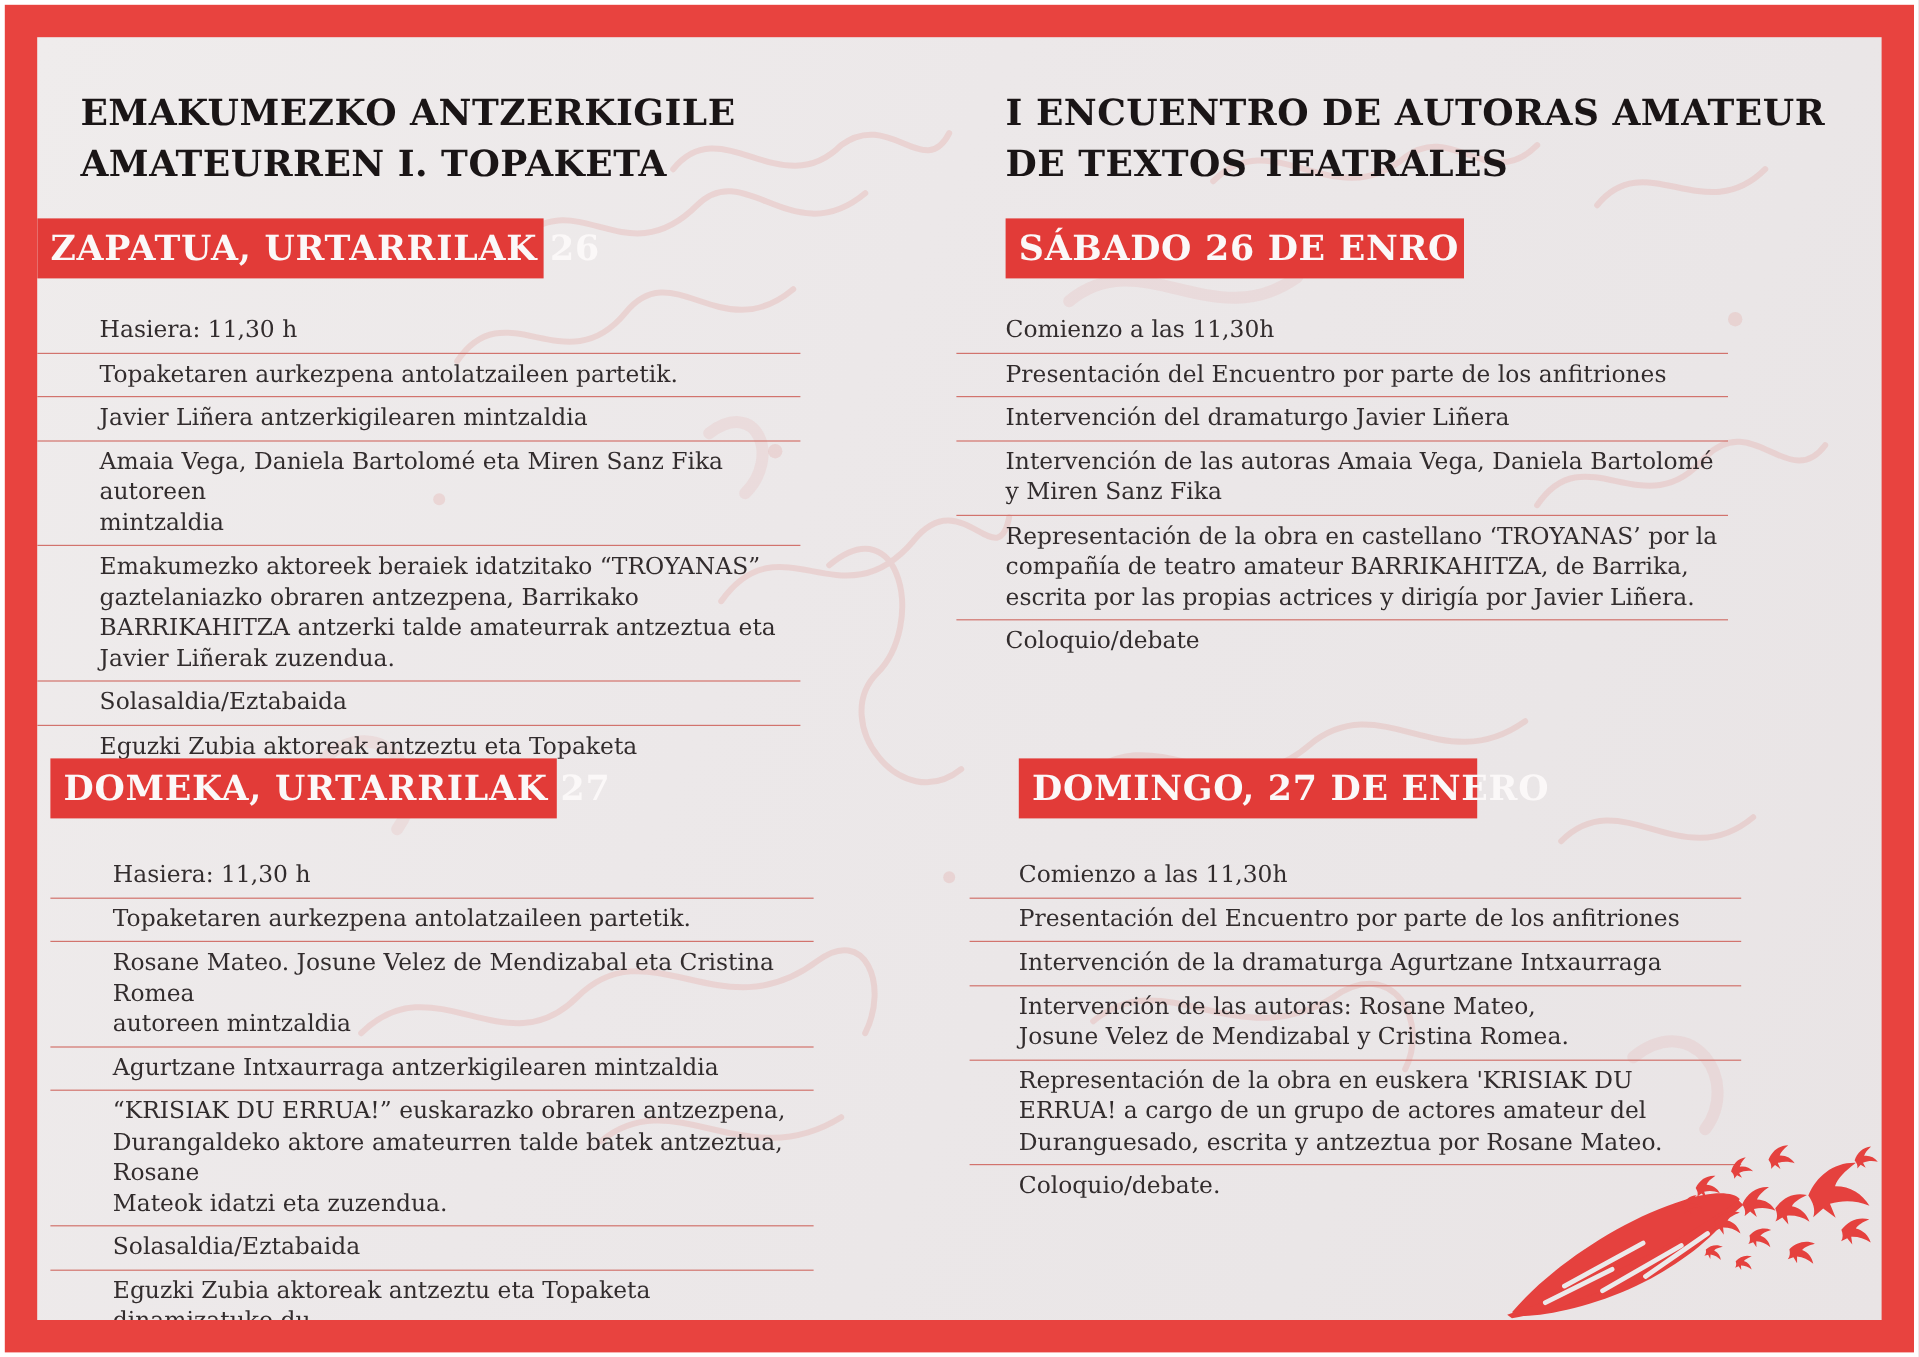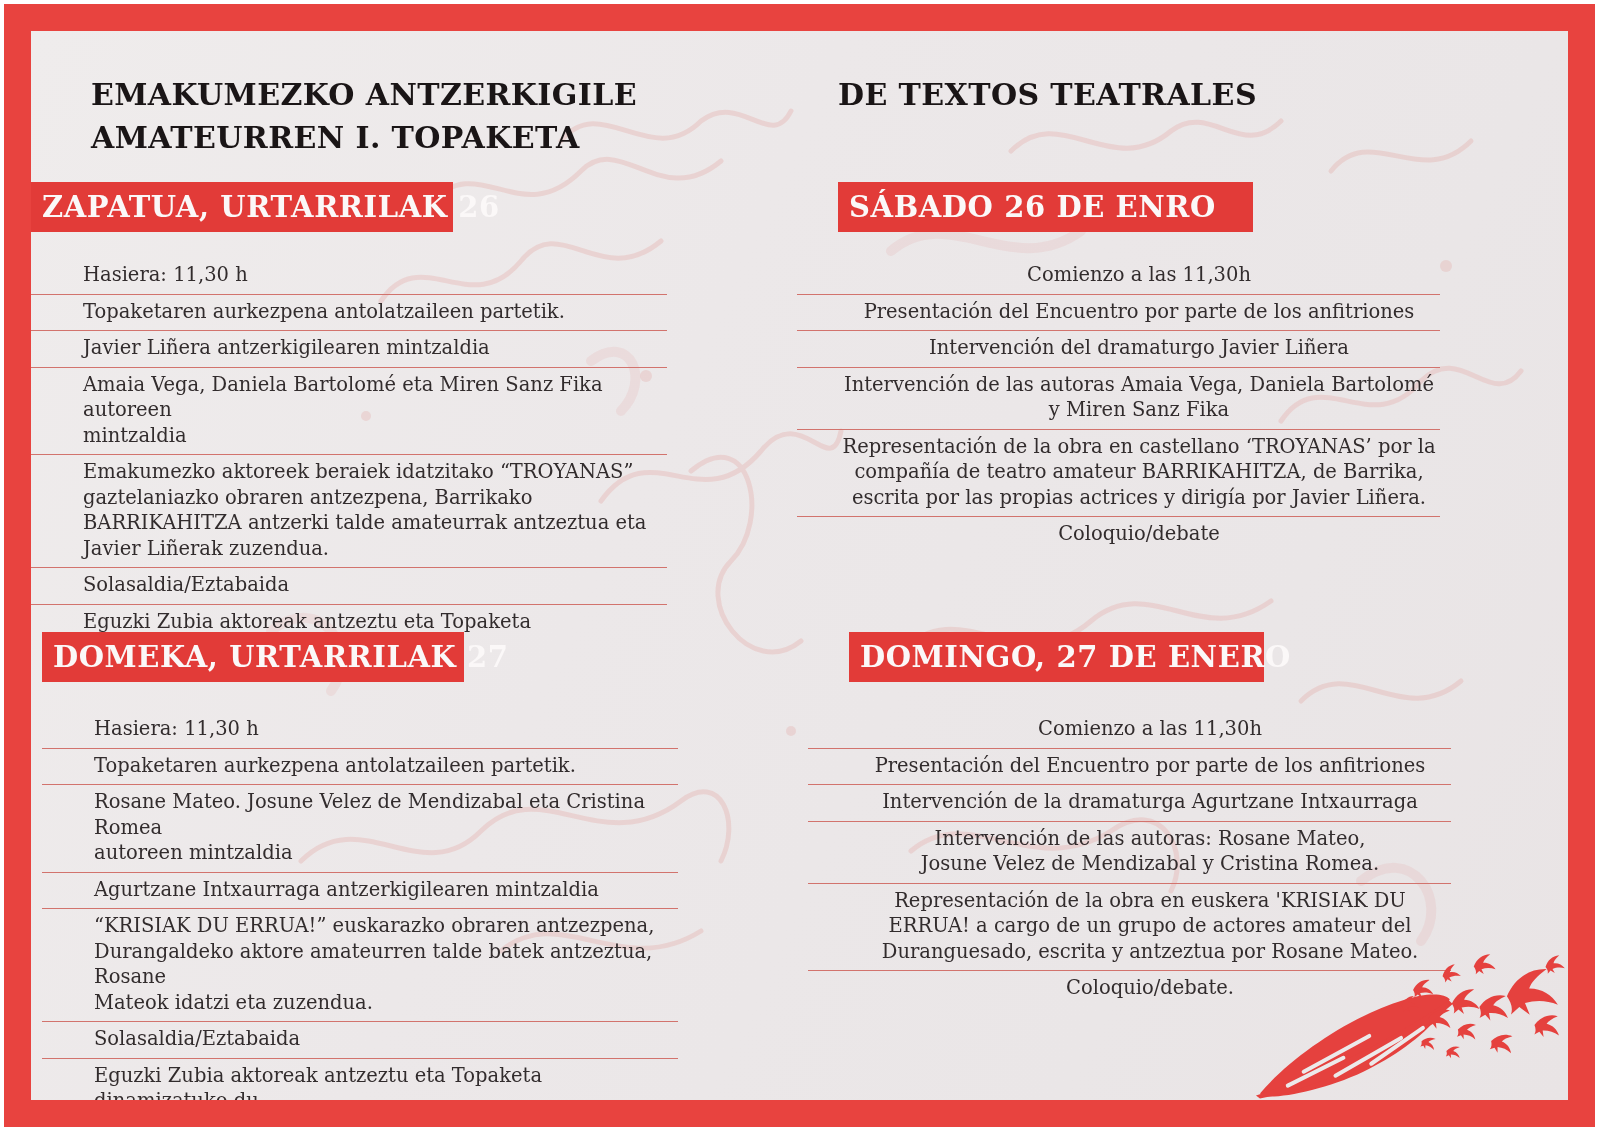--- a/index.html
+++ b/index.html
@@ -12,47 +12,47 @@
     position:absolute;inset:31px;
     background:linear-gradient(115deg,#efecec 0%,#ece8e9 40%,#eae6e7 75%,#e9e4e5 100%);
     overflow:hidden;
   }
   .texture{position:absolute;left:0;top:0;width:100%;height:100%;pointer-events:none;}
 
   .panel-title{
     position:absolute;color:#1a1516;font-weight:bold;font-size:30px;line-height:43px;
     letter-spacing:.4px;white-space:nowrap;
   }
-  .title-left{left:60px;top:42px;}
+  .title-left{left:36px;top:42px;}
   .title-right{left:807px;top:42px;}
   .panel-title span{display:block;}
 
   .section{position:absolute;}
   .sec-left{left:0;width:636px;}
   .sec-right{left:766px;width:643px;}
   .sec-top{top:151px;}
   .sec-bottom{top:601px;padding-left:11px;}
 
   .bar{
     height:50px;background:#e23b38;display:flex;align-items:center;
     color:#fbf8f8;font-weight:bold;font-size:29px;letter-spacing:.6px;
     padding-left:11px;box-sizing:border-box;white-space:nowrap;
   }
   .sec-left .bar{width:422px;}
-  .sec-right .bar{margin-left:41px;width:415px;}
+  .sec-right .bar{margin-left:41px;width:382px;}
 
   .items{margin-top:26px;}
   .sec-bottom .items{margin-top:30px;}
   .item{
     font-size:19.5px;line-height:25.5px;color:#322c2d;
     padding:4px 0 6px 0;white-space:pre-line;
   }
   .item + .item{border-top:1.6px solid #d2736d;}
   .sec-left .item{padding-left:52px;}
-  .sec-right .item{padding-left:41px;text-align:center;}
+  .sec-right .item{padding-left:41px;}
 
   .feather{position:absolute;left:1221px;top:915px;width:318px;height:154px;}
 </style>
 </head>
 <body>
 
 <div class="page">
   <div class="frame-red"></div>
 
   <div class="inner">
@@ -125,20 +125,21 @@
           <div class="item">Agurtzane Intxaurraga antzerkigilearen mintzaldia</div>
           <div class="item">“KRISIAK DU ERRUA!” euskarazko obraren antzezpena,
 Durangaldeko aktore amateurren talde batek antzeztua, Rosane
 Mateok idatzi eta zuzendua.</div>
           <div class="item">Solasaldia/Eztabaida</div>
           <div class="item">Eguzki Zubia aktoreak antzeztu eta Topaketa dinamizatuko du</div>
         </div>
     </div>
 
     <div class="panel-title title-right">
+      <span>I ENCUENTRO DE AUTORAS AMATEUR</span>
       <span>DE TEXTOS TEATRALES</span>
     </div>
 
     <div class="section sec-right sec-top">
       <div class="bar">
         <span>SÁBADO 26 DE ENRO</span>
       </div>
       <div class="items">
           <div class="item">Comienzo a las 11,30h</div>
           <div class="item">Presentación del Encuentro por parte de los anfitriones</div>

